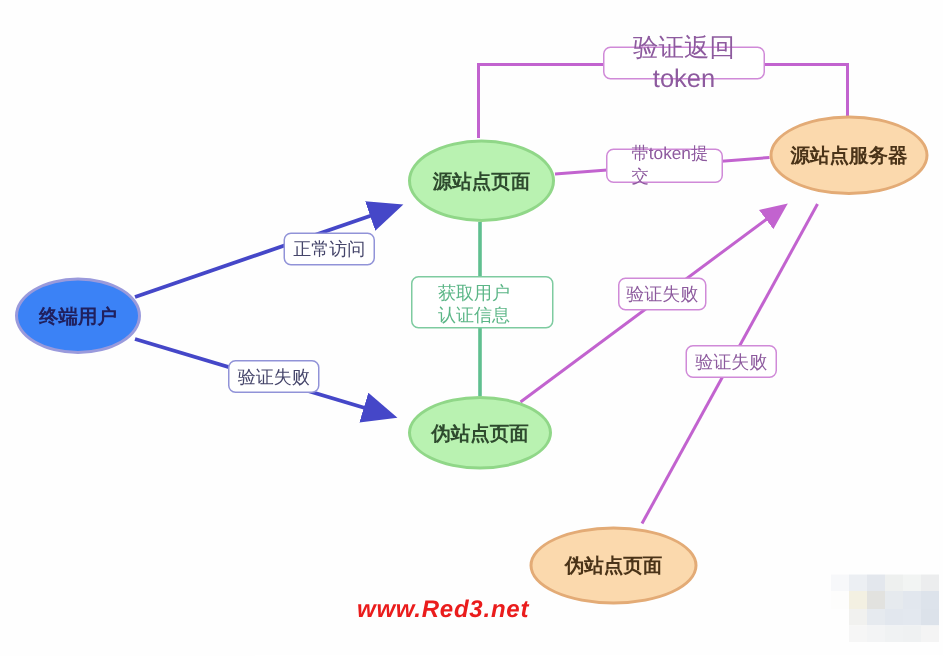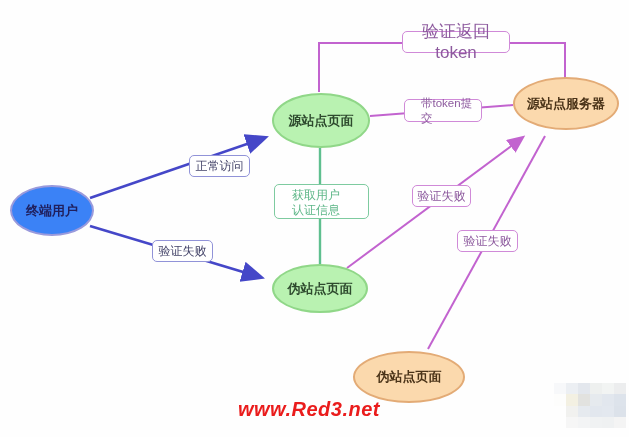--- a/index.html
+++ b/index.html
@@ -27,21 +27,21 @@
   .lbl-purple{border:1.5px solid #d08ad8;color:#8d5a9e;}
   .lbl-green{border:1.5px solid #7ecba0;color:#5cb687;justify-content:flex-start;align-items:flex-start;text-align:left;}
   .lbl-normal{left:152px;top:155px;width:61px;height:22px;margin-left:37px;}
   .lbl-phishing{left:152px;top:240px;width:61px;height:22px;}
   .lbl-token-return{left:402px;top:31px;width:108px;height:22px;font-size:17px;text-align:center;}
   .lbl-token-submit{left:404px;top:99px;width:78px;height:23px;font-size:11.5px;padding-left:16px;}
   .lbl-fail1{left:412px;top:185px;width:59px;height:22px;}
   .lbl-fail2{left:457px;top:230px;width:61px;height:22px;}
   .lbl-auth{left:274px;top:184px;width:95px;height:35px;padding:3px 17px;}
   .watermark{
-    position:absolute;left:238px;top:398px;font-size:20px;font-weight:bold;font-style:italic;
+    position:absolute;left:238px;top:398px;font-size:16px;font-weight:bold;font-style:italic;
     color:#ea1c1c;letter-spacing:0.5px;
   }
   .mosaic{
     position:absolute;left:554px;top:383px;width:72px;height:45px;
     display:grid;grid-template-columns:repeat(6,1fr);grid-template-rows:repeat(4,1fr);
   }
   .mosaic div{width:100%;height:100%;}
   .mosaic div:nth-child(1){background:#f7f8fa}.mosaic div:nth-child(2){background:#eceff3}
   .mosaic div:nth-child(3){background:#e3e7ed}.mosaic div:nth-child(4){background:#eef0ef}
   .mosaic div:nth-child(5){background:#f2f4f3}.mosaic div:nth-child(6){background:#ecedee}

